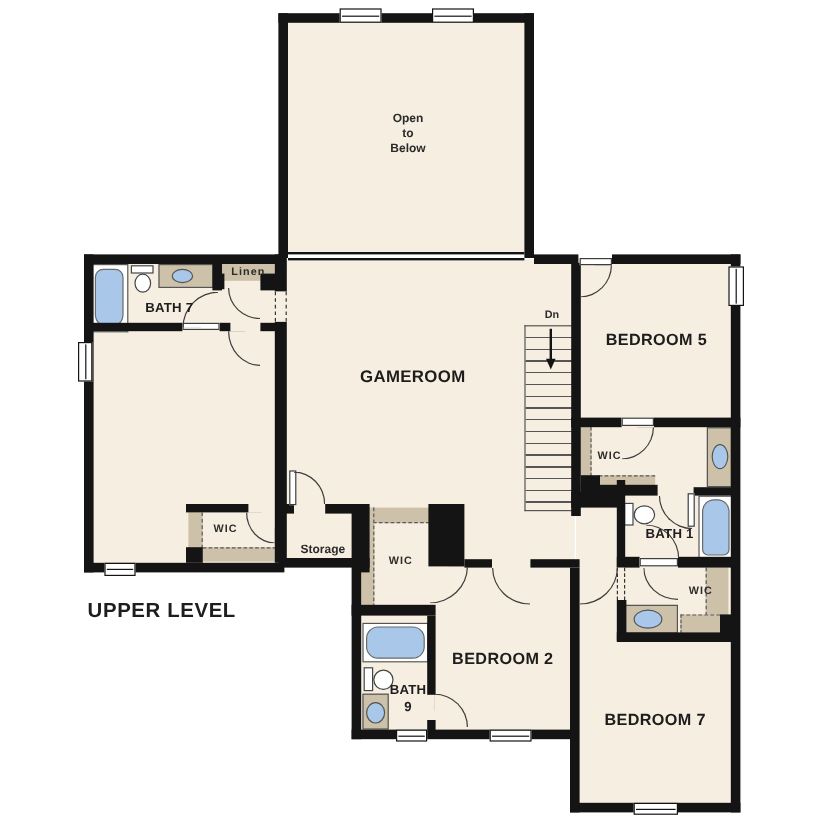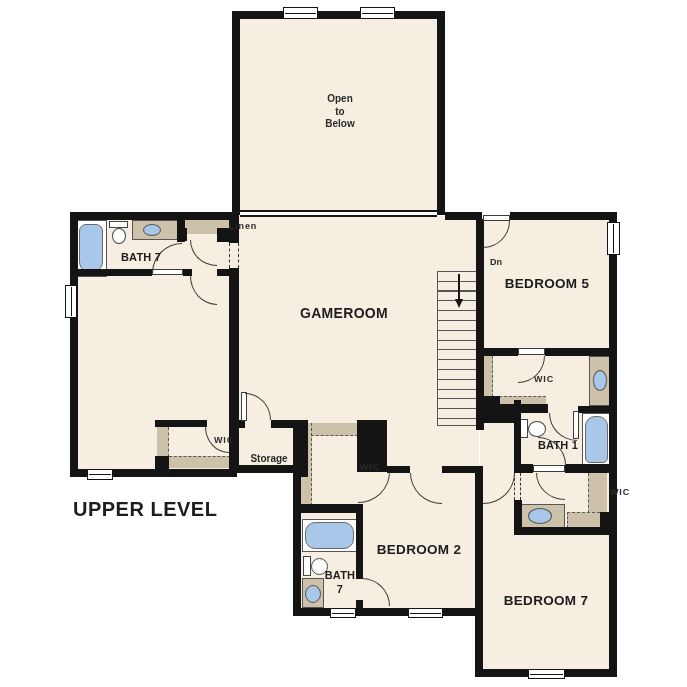--- a/index.html
+++ b/index.html
@@ -32,23 +32,23 @@
   .bowl{background:#fff;border:1.2px solid #444;border-radius:50%;}
   .stairs{border:1.2px solid #555;border-right:0;
           background:repeating-linear-gradient(to bottom,#f6eee1 0 8.7px,#555 8.7px 9.8px);}
   .al{background:#141414;}
   .ah{width:0;height:0;background:transparent!important;
       border-left:4px solid transparent;border-right:4px solid transparent;border-top:9px solid #141414;}
   .lbl{position:absolute;transform:translate(-50%,-50%);text-align:center;white-space:pre-line;
        color:#1d1d1d;line-height:1.25;}
   .room{font-weight:700;font-size:13.5px;letter-spacing:.3px;}
   .sm{font-size:10px;color:#2b2b2b;}
-  .xs{font-size:9px;letter-spacing:.9px;color:#2b2b2b;margin-left:36px;}
+  .xs{font-size:9px;letter-spacing:.9px;color:#2b2b2b;}
   .bath{font-weight:700;font-size:11px;letter-spacing:.2px;}
-  .title{font-weight:700;font-size:20px;letter-spacing:.5px;transform:translate(0,-50%);}
+  .title{font-weight:700;font-size:17px;letter-spacing:.5px;transform:translate(0,-50%);}
 </style>
 </head>
 <body>
 
 <div id="plan">
 
   <i class="f" style="left:236px;top:15px;width:205px;height:198px"></i>
   <i class="f" style="left:74px;top:216px;width:158px;height:256px"></i>
   <i class="f" style="left:236px;top:216px;width:243px;height:257px"></i>
   <i class="f" style="left:480px;top:216px;width:131px;height:458px"></i>
@@ -177,21 +177,21 @@
   <b class="lbl sm" style="left:340px;top:112px">Open
 to
 Below</b>
   <b class="lbl room" style="left:344px;top:314px;font-size:14px">GAMEROOM</b>
   <b class="lbl room" style="left:547px;top:284px">BEDROOM 5</b>
   <b class="lbl room" style="left:419px;top:550px">BEDROOM 2</b>
   <b class="lbl room" style="left:546px;top:601px">BEDROOM 7</b>
   <b class="lbl bath" style="left:141px;top:258px">BATH 7</b>
   <b class="lbl bath" style="left:558px;top:446px">BATH 1</b>
   <b class="lbl bath" style="left:340px;top:583px">BATH
-7</b>
+9</b>
   <b class="lbl xs" style="left:207px;top:227px">Linen</b>
   <b class="lbl sm" style="left:269px;top:459px">Storage</b>
   <b class="lbl xs" style="left:188px;top:441px">WIC</b>
   <b class="lbl xs" style="left:334px;top:468px">WIC</b>
   <b class="lbl xs" style="left:508px;top:380px">WIC</b>
   <b class="lbl xs" style="left:584px;top:493px">WIC</b>
   <b class="lbl xs" style="left:460px;top:263px;letter-spacing:0">Dn</b>
   <b class="lbl title" style="left:73px;top:509px">UPPER LEVEL</b>
 
 </div>

